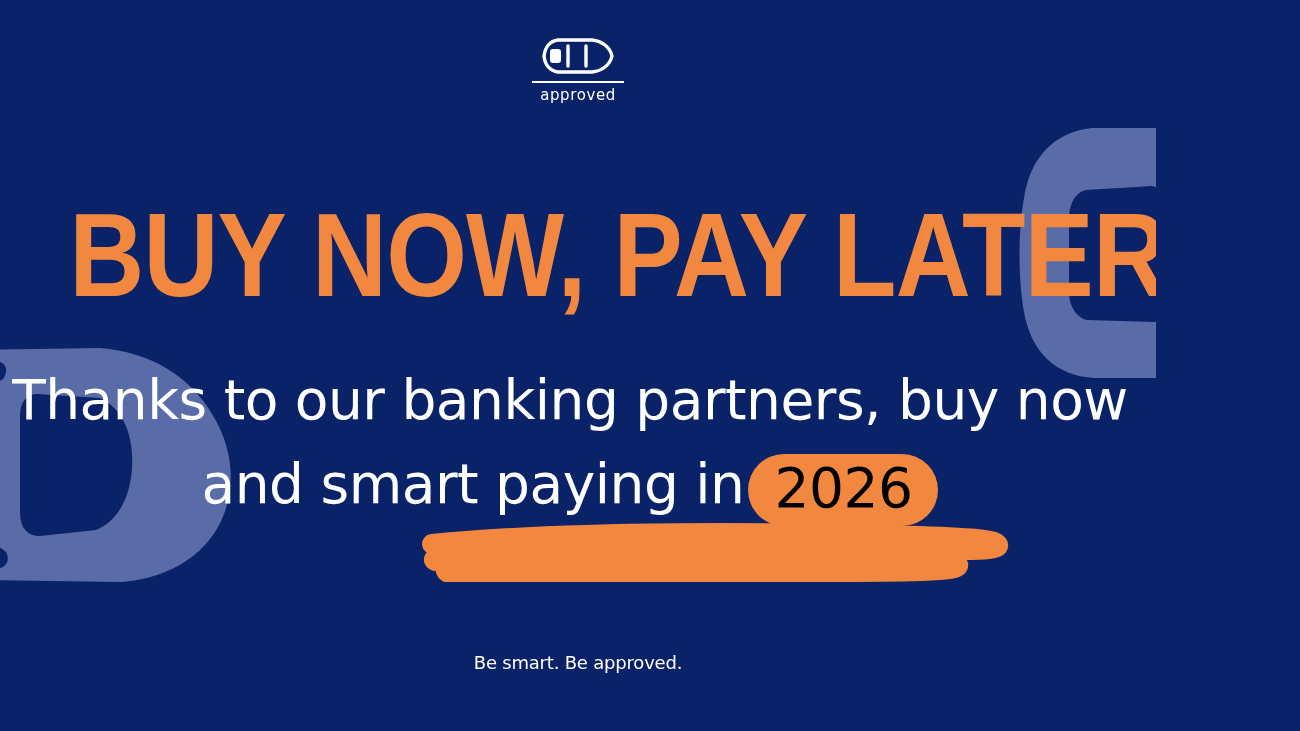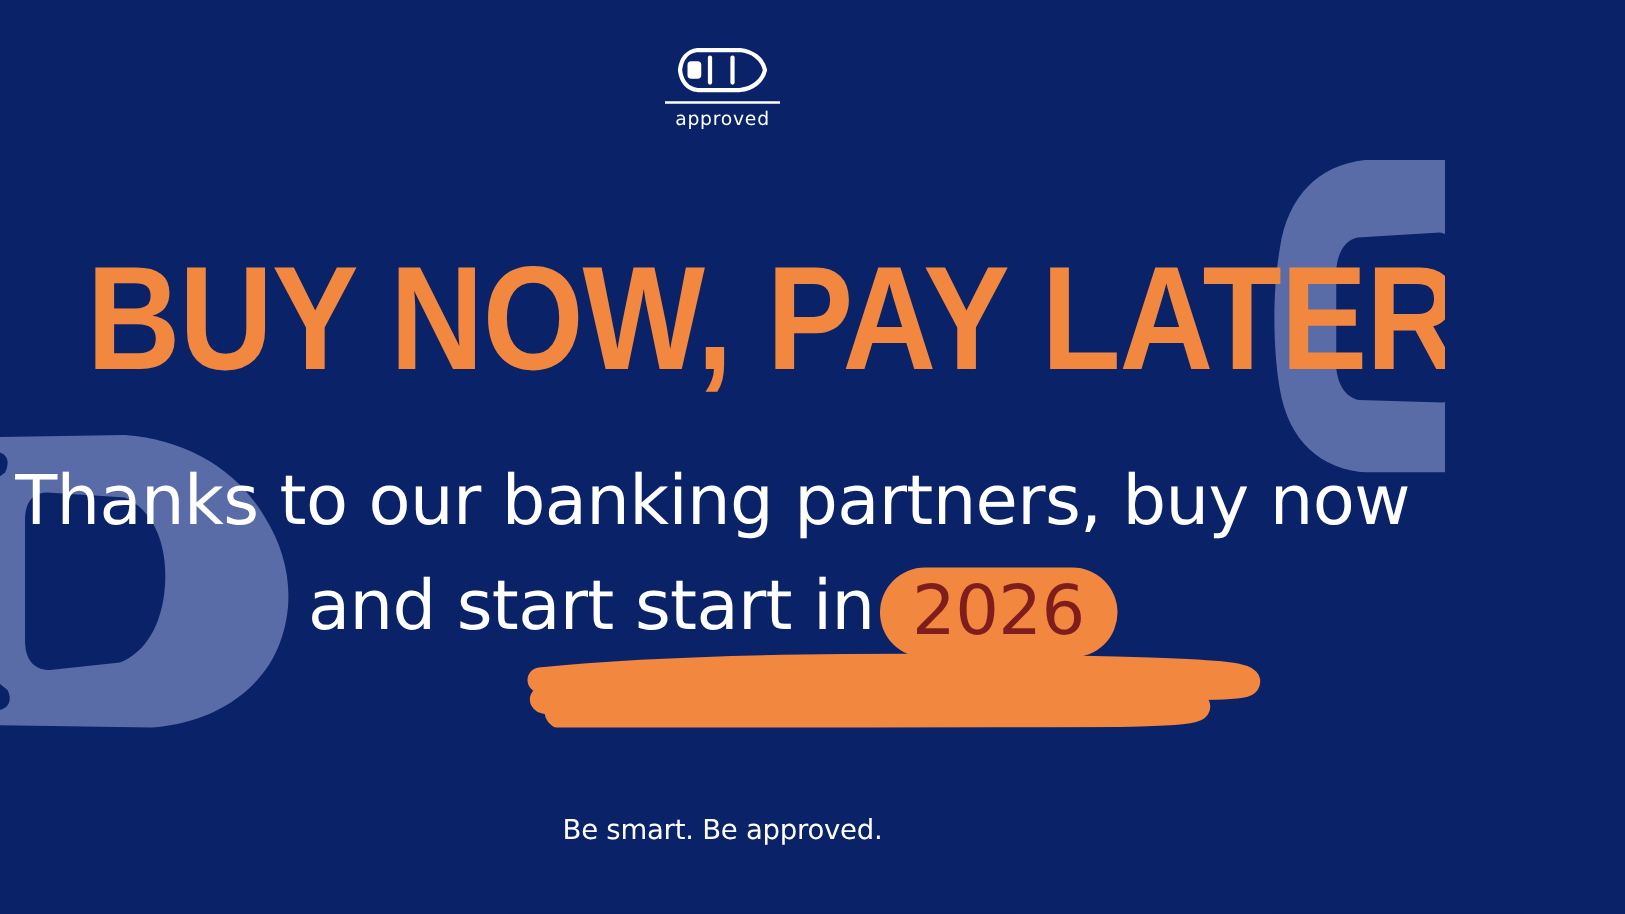--- a/index.html
+++ b/index.html
@@ -85,21 +85,21 @@
     letter-spacing:-0.5px;
     color:#ffffff;
     white-space:nowrap;
     z-index:3;
   }
   .subhead-line { display:block; }
 
   .year-pill {
     display:inline-block;
     background:#f2873f;
-    color:#7f1d1d;
+    color:#000000;
     border-radius:999px;
     padding:1px 26px 5px;
     margin-left:4px;
     line-height:66px;
     vertical-align:-4px;
   }
 
   
   .scribble {
     position:absolute;
@@ -110,21 +110,21 @@
   }
   .scribble svg { display:block; }
 
   
   .tagline {
     position:absolute;
     top:652px;
     left:0; right:0;
     text-align:center;
     font-family:"DejaVu Sans", sans-serif;
-    font-size:22px;
+    font-size:18px;
     letter-spacing:-0.2px;
     color:#ffffff;
   }
 </style>
 </head>
 <body>
 
 <div class="banner">
 
   <div class="deco-car deco-car-right">
@@ -154,21 +154,21 @@
     </svg>
     <div class="logo-rule"></div>
     <span class="logo-word">approved</span>
   </div>
 
   <h1 class="headline">BUY NOW, PAY LATER</h1>
 
   <div class="subhead">
     <span class="subhead-line">Thanks to our banking partners, buy now</span>
     <span class="subhead-line">
-      <span>and start start in</span><span class="year-pill">2026</span>
+      <span>and smart paying in</span><span class="year-pill">2026</span>
     </span>
   </div>
 
   <div class="scribble">
     <svg width="590" height="70" viewBox="0 0 590 70" aria-hidden="true">
       <path d="M12 32 C150 18 360 20 500 24 C556 26 580 28 578 34 C576 40 520 38 440 36 C330 33 190 36 96 44 C40 49 16 52 14 48 C12 44 40 40 96 44 C190 50 330 50 440 48 C512 47 540 48 538 54 C536 60 470 60 380 60 C260 60 140 62 72 64 C36 65 24 62 26 57 C28 52 70 50 120 49" fill="none" stroke="#f2873f" stroke-width="20" stroke-linecap="round" stroke-linejoin="round"></path>
     </svg>
   </div>
 
   <div class="tagline">Be smart. Be approved.</div>

